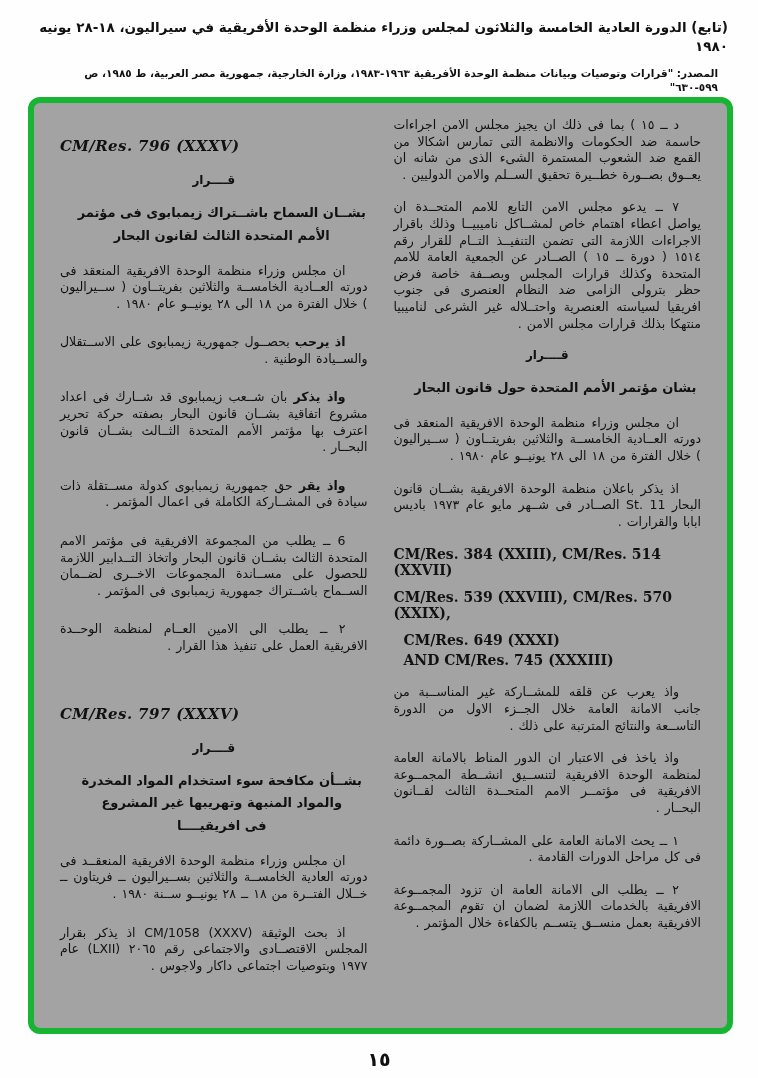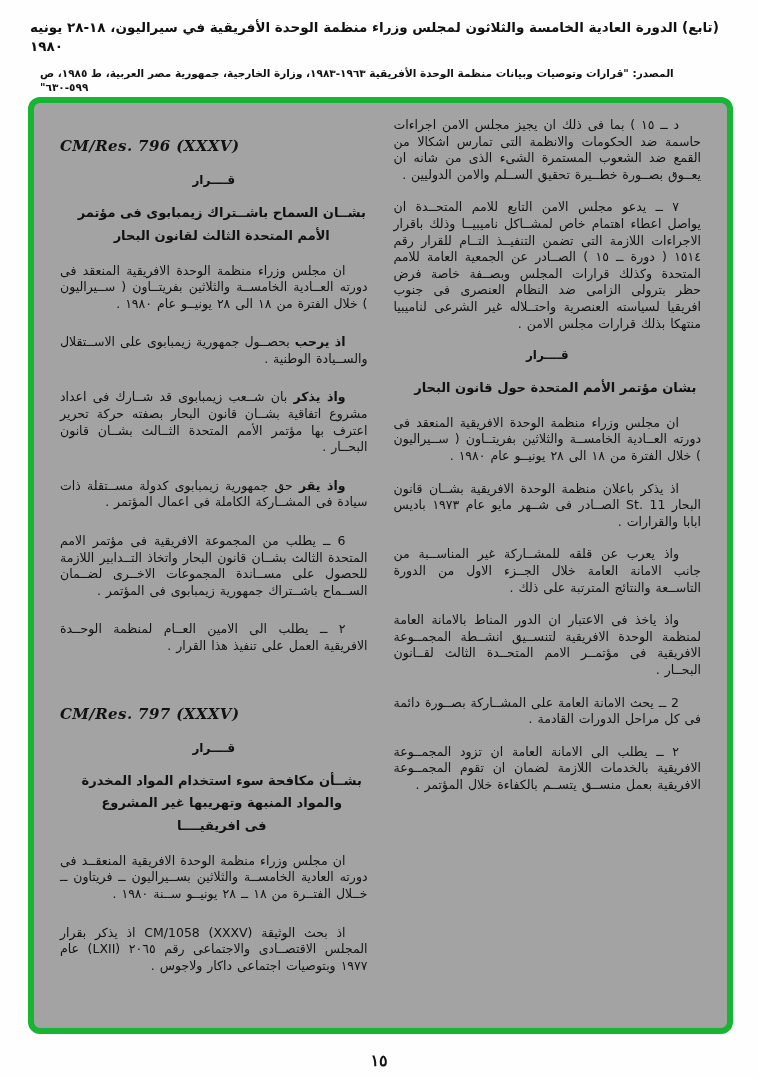--- a/index.html
+++ b/index.html
@@ -18,21 +18,21 @@
     height: 1078px;
     background: #fefefe;
   }
   
   .header {
     position: absolute;
     top: 18px;
     left: 0;
     width: 100%;
     direction: rtl;
-    text-align: left;
+    text-align: right;
   }
   .header-line1 {
     font-size: 13.5px;
     font-weight: bold;
     letter-spacing: 0px;
     margin: 0 30px 10px 30px;
     line-height: 1.4;
   }
   .header-line2 {
     font-size: 10.5px;
@@ -115,24 +115,23 @@
   .mt-section-797 { margin-top: 50px; }
   
   .footer {
     position: absolute;
     bottom: 8px;
     left: 0;
     width: 100%;
     text-align: center;
   }
   .page-number {
-    font-size: 16px;
+    font-size: 19px;
     font-weight: bold;
     letter-spacing: 2px;
-    font-family: Liberation Serif, serif;
   }
 </style>
 </head>
 <body>
 
 <div class="page">
 
   <div class="header">
     <div class="header-line1">(تابع) الدورة العادية الخامسة والثلاثون لمجلس وزراء منظمة الوحدة الأفريقية في سيراليون، ١٨-٢٨ يونيه ١٩٨٠</div>
     <div class="header-line2">المصدر: "قرارات وتوصيات وبيانات منظمة الوحدة الأفريقية ١٩٦٣-١٩٨٣، وزارة الخارجية، جمهورية مصر العربية، ط ١٩٨٥، ص ٥٩٩-٦٣٠"</div>
@@ -144,24 +143,30 @@
       <div class="col">
         <div class="para">د ــ ١٥ ) بما فى ذلك ان يجيز مجلس الامن اجراءات حاسمة ضد الحكومات والانظمة التى تمارس اشكالا من القمع ضد الشعوب المستمرة الشىء الذى من شانه ان يعــوق بصــورة خطــيرة تحقيق الســلم والامن الدوليين .</div>
         <div class="para">٧ ــ يدعو مجلس الامن التابع للامم المتحــدة ان يواصل اعطاء اهتمام خاص لمشــاكل ناميبيــا وذلك باقرار الاجراءات اللازمة التى تضمن التنفيــذ التــام للقرار رقم ١٥١٤ ( دورة ــ ١٥ ) الصــادر عن الجمعية العامة للامم المتحدة وكذلك قرارات المجلس وبصــفة خاصة فرض حظر بترولى الزامى ضد النظام العنصرى فى جنوب افريقيا لسياسته العنصرية واحتــلاله غير الشرعى لناميبيا منتهكا بذلك قرارات مجلس الامن .</div>
 
         <div class="qarar">قــــرار</div>
         <div class="res-title">بشان مؤتمر الأمم المتحدة حول قانون البحار</div>
 
         <div class="para">ان مجلس وزراء منظمة الوحدة الافريقية المنعقد فى دورته العــادية الخامســة والثلاثين بفريتــاون ( ســيراليون ) خلال الفترة من ١٨ الى ٢٨ يونيــو عام ١٩٨٠ .</div>
         <div class="para">اذ يذكر باعلان منظمة الوحدة الافريقية بشــان قانون البحار St. 11 الصــادر فى شــهر مايو عام ١٩٧٣ باديس ابابا والقرارات .</div>
 
+        <div class="refs">
+          <div class="ref-line">CM/Res. 384 (XXIII), CM/Res. 514 (XXVII)</div>
+          <div class="ref-line">CM/Res. 539 (XXVIII), CM/Res. 570 (XXIX),</div>
+          <div class="ref-line indented">CM/Res. 649 (XXXI)</div>
+          <div class="ref-line indented">AND CM/Res. 745 (XXXIII)</div>
+        </div>
 
         <div class="para">واذ يعرب عن قلقه للمشــاركة غير المناســبة من جانب الامانة العامة خلال الجــزء الاول من الدورة التاســعة والنتائج المترتبة على ذلك .</div>
         <div class="para">واذ ياخذ فى الاعتبار ان الدور المناط بالامانة العامة لمنظمة الوحدة الافريقية لتنســيق انشــطة المجمــوعة الافريقية فى مؤتمــر الامم المتحــدة الثالث لقــانون البحــار .</div>
-        <div class="para">2 ــ يحث الامانة العامة على المشــاركة بصــورة دائمة فى كل مراحل الدورات القادمة .</div>
+        <div class="para">١ ــ يحث الامانة العامة على المشــاركة بصــورة دائمة فى كل مراحل الدورات القادمة .</div>
         <div class="para">٢ ــ يطلب الى الامانة العامة ان تزود المجمــوعة الافريقية بالخدمات اللازمة لضمان ان تقوم المجمــوعة الافريقية بعمل منســق يتســم بالكفاءة خلال المؤتمر .</div>
       </div>
 
       <div class="col">
         <div class="spacer-top-left"></div>
         <div class="res-code">CM/Res. 796 (XXXV)</div>
         <div class="qarar">قــــرار</div>
         <div class="res-title">
           <div>بشــان السماح باشــتراك زيمبابوى فى مؤتمر</div>
           <div>الأمم المتحدة الثالث لقانون البحار</div>

